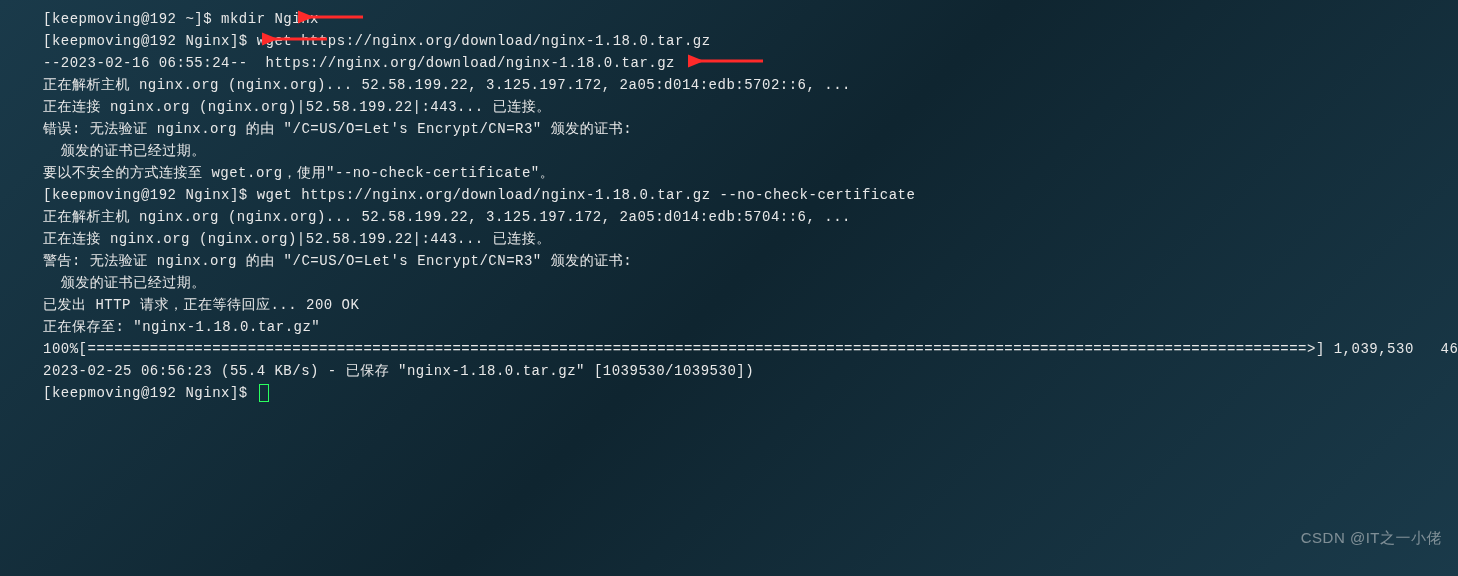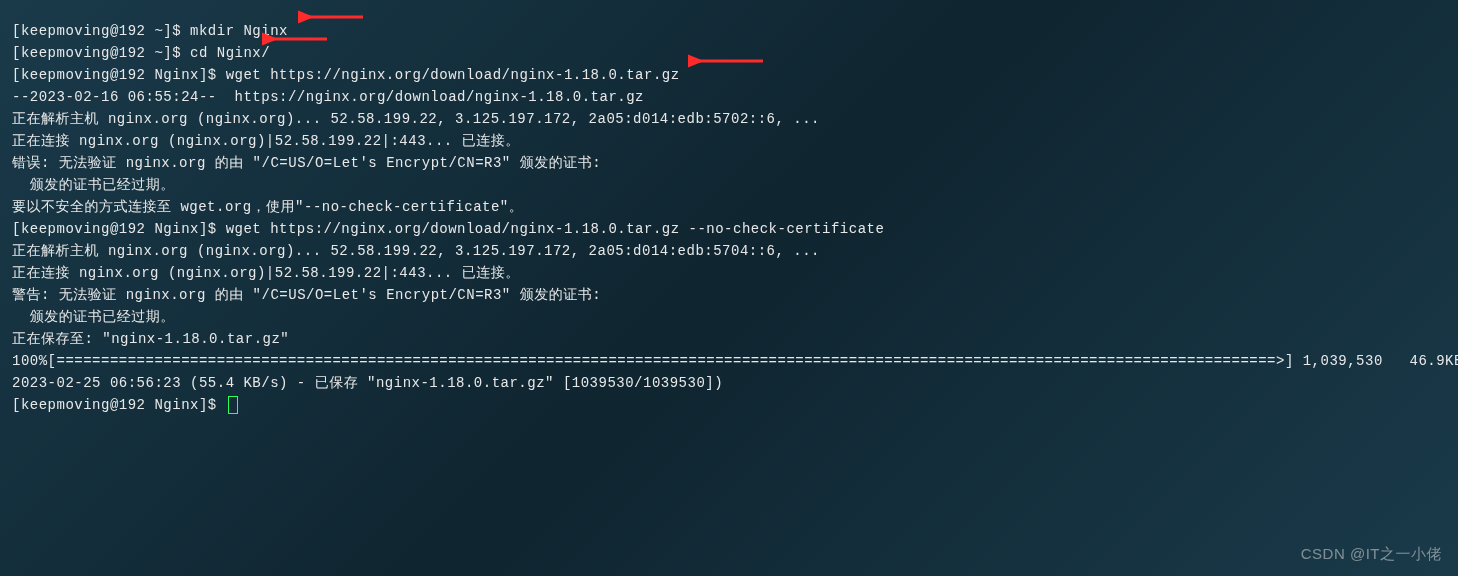--- a/index.html
+++ b/index.html
@@ -9,70 +9,71 @@
     background-color: #15303c;
     font-family: "Courier New", Consolas, monospace;
     font-size: 14px;
     color: #e8e8e8;
     width: 1458px;
     height: 576px;
     overflow: hidden;
     position: relative;
   }
   .terminal {
-    padding: 20px 12px;
+    padding: 8px 12px;
     line-height: 22px;
     letter-spacing: 0.5px;
     position: relative;
+    margin-left: 31px;
   }
   .line {
     white-space: pre;
     position: relative;
   }
   .cursor {
     display: inline-block;
     width: 8px;
     height: 16px;
     border: 1px solid #2aff5f;
     vertical-align: middle;
     margin-left: 2px;
   }
   .arrow {
     position: absolute;
     pointer-events: none;
   }
   .watermark {
     position: absolute;
     right: 16px;
-    bottom: 12px;
+    bottom: 28px;
     color: rgba(230,230,230,0.5);
     font-family: Arial, sans-serif;
     font-size: 15px;
     letter-spacing: 0.5px;
     margin-top: 20px;
   }
 </style>
 </head>
 <body>
 
 <div class="terminal">
   <div class="line">[keepmoving@192 ~]$ mkdir Nginx</div>
-  <div class="line">[keepmoving@192 ~]$ cd Nginx/</div>
   <div class="line">[keepmoving@192 Nginx]$ wget https://nginx.org/download/nginx-1.18.0.tar.gz</div>
   <div class="line">--2023-02-16 06:55:24--  https://nginx.org/download/nginx-1.18.0.tar.gz</div>
   <div class="line">正在解析主机 nginx.org (nginx.org)... 52.58.199.22, 3.125.197.172, 2a05:d014:edb:5702::6, ...</div>
   <div class="line">正在连接 nginx.org (nginx.org)|52.58.199.22|:443... 已连接。</div>
   <div class="line">错误: 无法验证 nginx.org 的由 "/C=US/O=Let's Encrypt/CN=R3" 颁发的证书:</div>
   <div class="line">  颁发的证书已经过期。</div>
   <div class="line">要以不安全的方式连接至 wget.org，使用"--no-check-certificate"。</div>
   <div class="line">[keepmoving@192 Nginx]$ wget https://nginx.org/download/nginx-1.18.0.tar.gz --no-check-certificate</div>
   <div class="line">正在解析主机 nginx.org (nginx.org)... 52.58.199.22, 3.125.197.172, 2a05:d014:edb:5704::6, ...</div>
   <div class="line">正在连接 nginx.org (nginx.org)|52.58.199.22|:443... 已连接。</div>
   <div class="line">警告: 无法验证 nginx.org 的由 "/C=US/O=Let's Encrypt/CN=R3" 颁发的证书:</div>
   <div class="line">  颁发的证书已经过期。</div>
+  <div class="line">已发出 HTTP 请求，正在等待回应... 200 OK</div>
   <div class="line">正在保存至: "nginx-1.18.0.tar.gz"</div>
   <div class="line"></div>
   <div class="line">100%[=========================================================================================================================================&gt;] 1,039,530   46.9KB/s 用时 18s   </div>
   <div class="line"></div>
   <div class="line">2023-02-25 06:56:23 (55.4 KB/s) - 已保存 "nginx-1.18.0.tar.gz" [1039530/1039530])</div>
   <div class="line"></div>
   <div class="line"><span>[keepmoving@192 Nginx]$ </span><span class="cursor"></span></div>
 </div>
 
 <svg class="arrow" style="left:298px; top:6px;" width="70" height="22">

